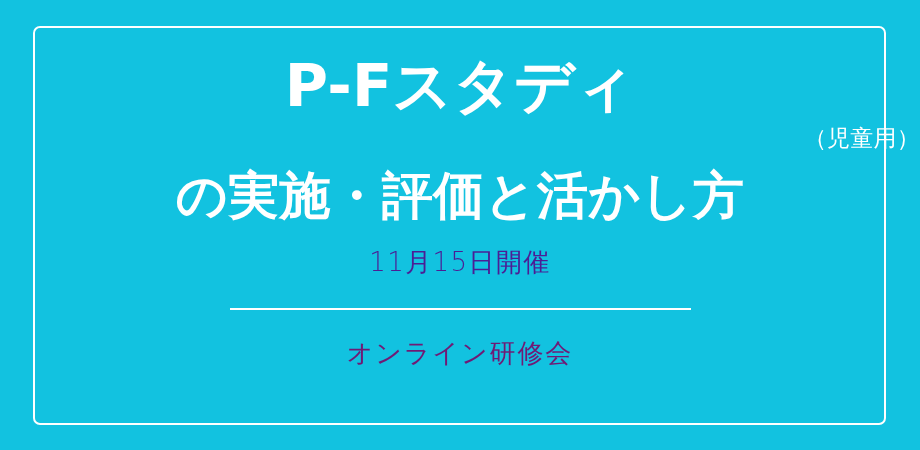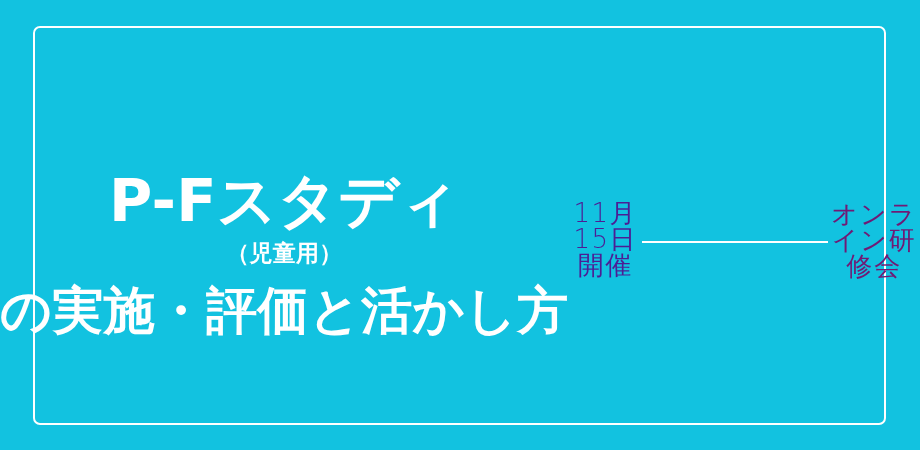--- a/index.html
+++ b/index.html
@@ -37,20 +37,21 @@
   }
 
   
   #content {
     position: absolute;
     left: 0;
     top: 0;
     width: 920px;
     height: 450px;
     display: flex;
+    flex-direction: column;
     align-items: center;
     justify-content: flex-start;
     box-sizing: border-box;
     text-align: center;
     color: #ffffff;
   }
 
   .heading-block {
     width: 100%;
     margin-top: 56px;
@@ -66,25 +67,26 @@
     white-space: nowrap;
     font-family: "DejaVu Sans", "Liberation Sans", sans-serif;
   }
 
   #title-line-1 {
     font-size: 59px;
   }
 
   #title-qualifier {
     font-size: 23px;
-    font-weight: 700;
+    font-weight: 400;
     line-height: 1.0;
     margin-top: 12px;
     letter-spacing: 0.01em;
     color: #ffffff;
+    text-align: right;
   }
 
   #title-line-2 {
     font-size: 51px;
     margin-top: 20px;
   }
 
   
   #event-date {
     margin-top: 28px;

